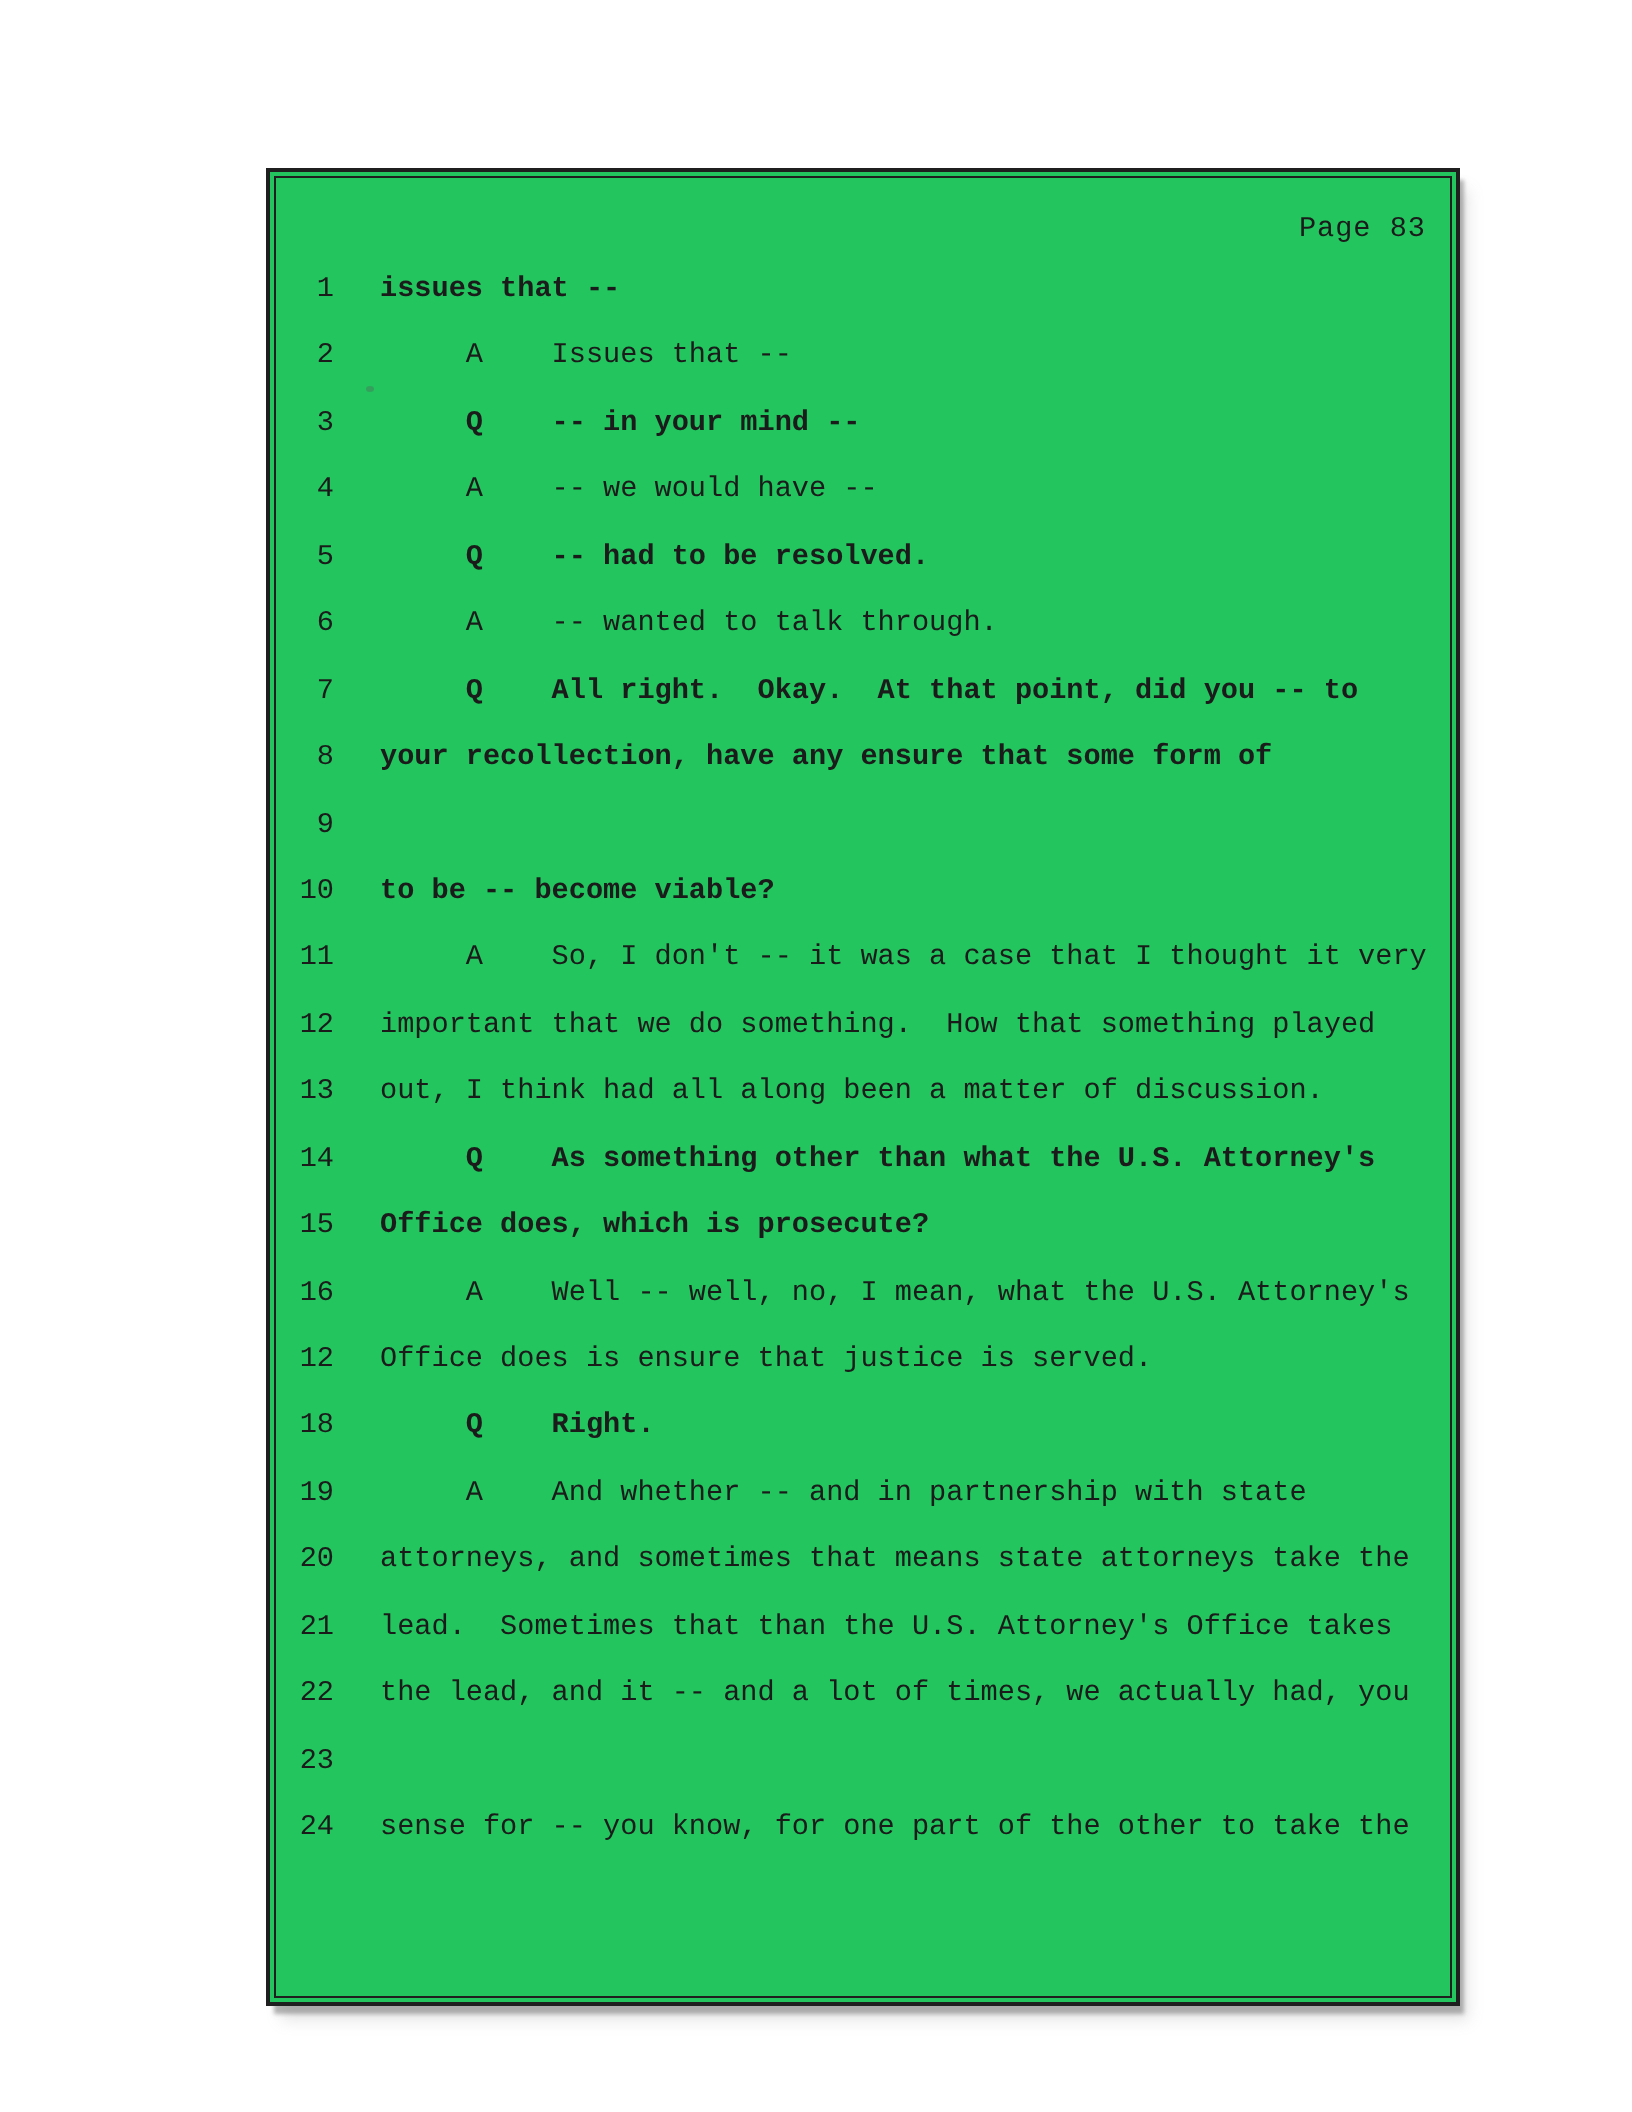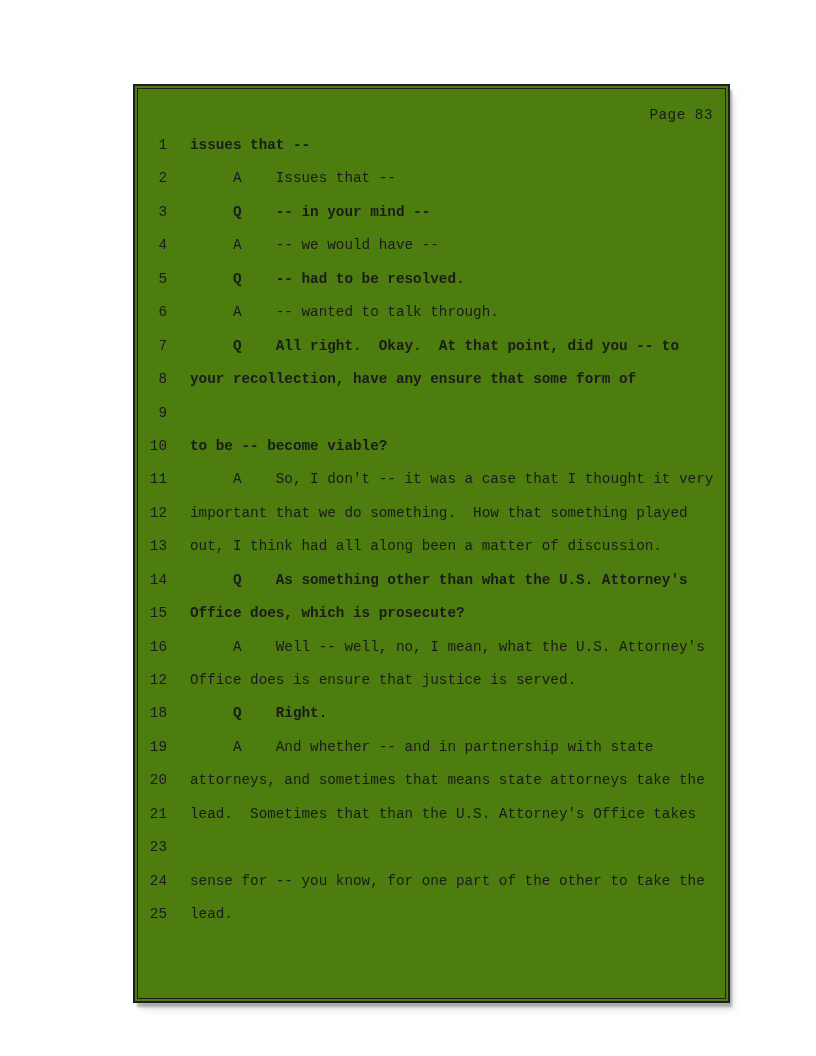--- a/index.html
+++ b/index.html
@@ -22,21 +22,21 @@
 
   
   .sheet {
     position: absolute;
     left: 133px;
     top: 84px;
     width: 597px;
     height: 919px;
     border: 2px solid #1f1f1f;
     padding: 2px;
-    background: #4d7c0f;
+    background: #22c55e;
     box-shadow: 3px 5px 2px -1px rgba(120,120,120,0.55),
                 6px 9px 7px -2px rgba(150,150,150,0.25);
   }
   .sheet-inner {
     position: relative;
     width: 100%;
     height: 100%;
     border: 1px solid #1f1f1f;
   }
 
@@ -195,30 +195,30 @@
   <div class="row">
     <span class="num">20</span>
     <span class="txt">attorneys, and sometimes that means state attorneys take the</span>
   </div>
 
   <div class="row">
     <span class="num">21</span>
     <span class="txt">lead.  Sometimes that than the U.S. Attorney's Office takes</span>
   </div>
 
+  <div class="row">
+    <span class="num">22</span>
+    <span class="txt">the lead, and it -- and a lot of times, we actually had, you</span>
+  </div>
 
   <div class="row">
     <span class="num">23</span>
   </div>
 
   <div class="row">
     <span class="num">24</span>
     <span class="txt">sense for -- you know, for one part of the other to take the</span>
   </div>
 
-  <div class="row">
-    <span class="num">25</span>
-    <span class="txt">lead.</span>
-  </div>
 </div>
     </div>
   </div>
 </div>
 
 </body></html>

